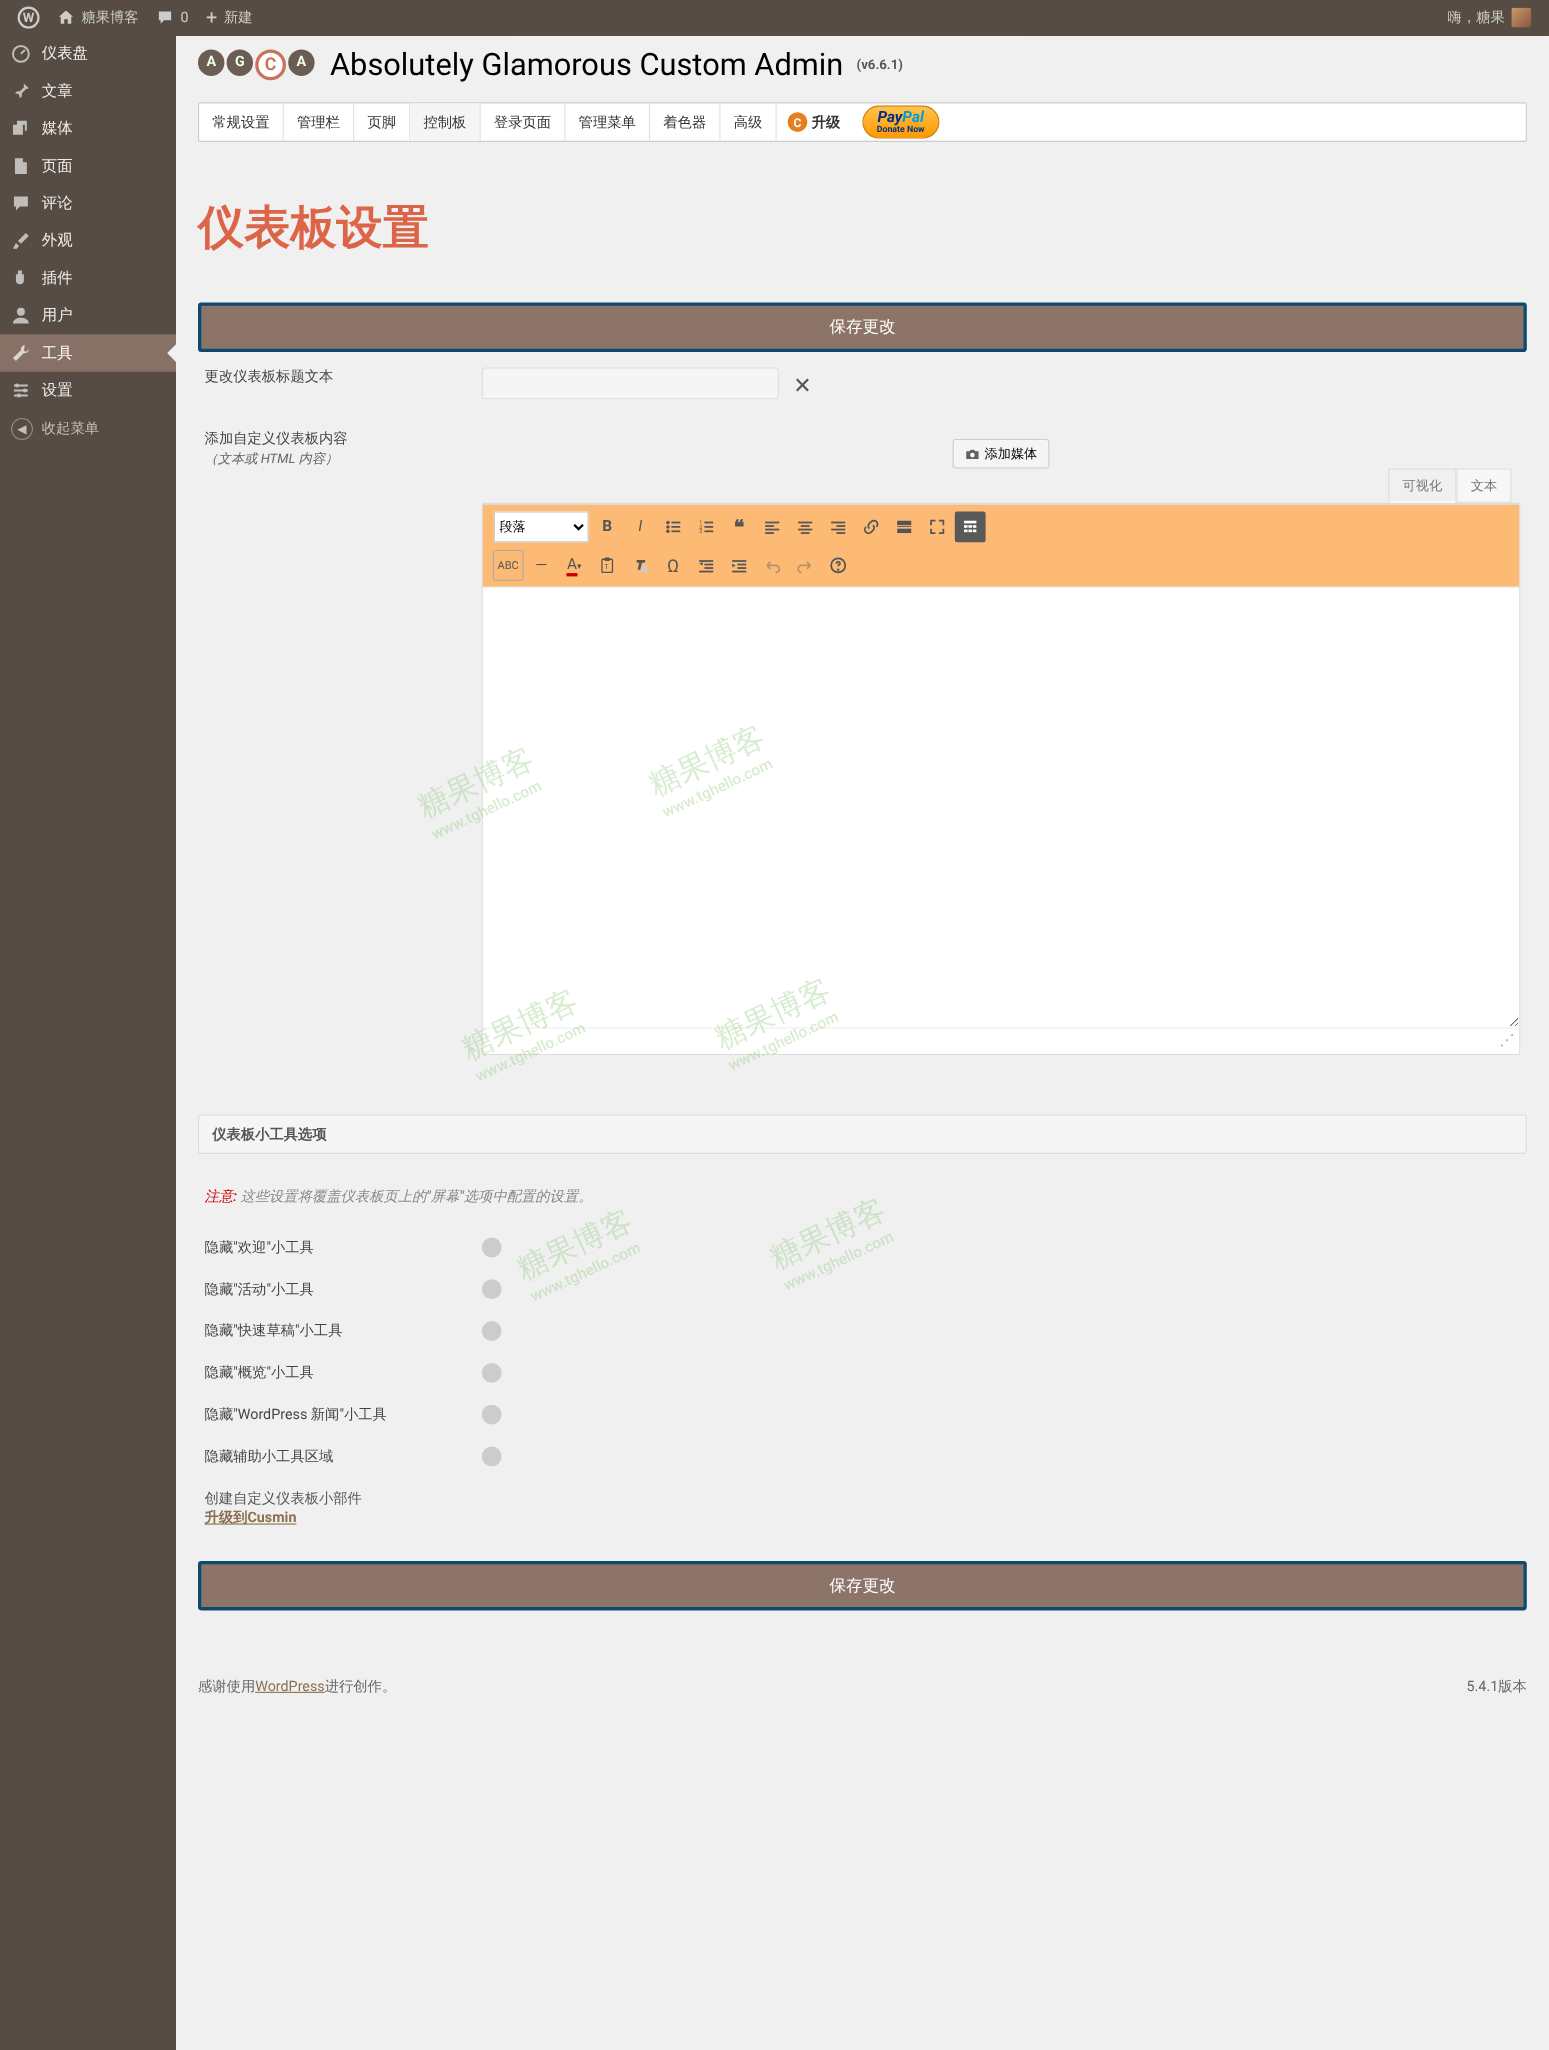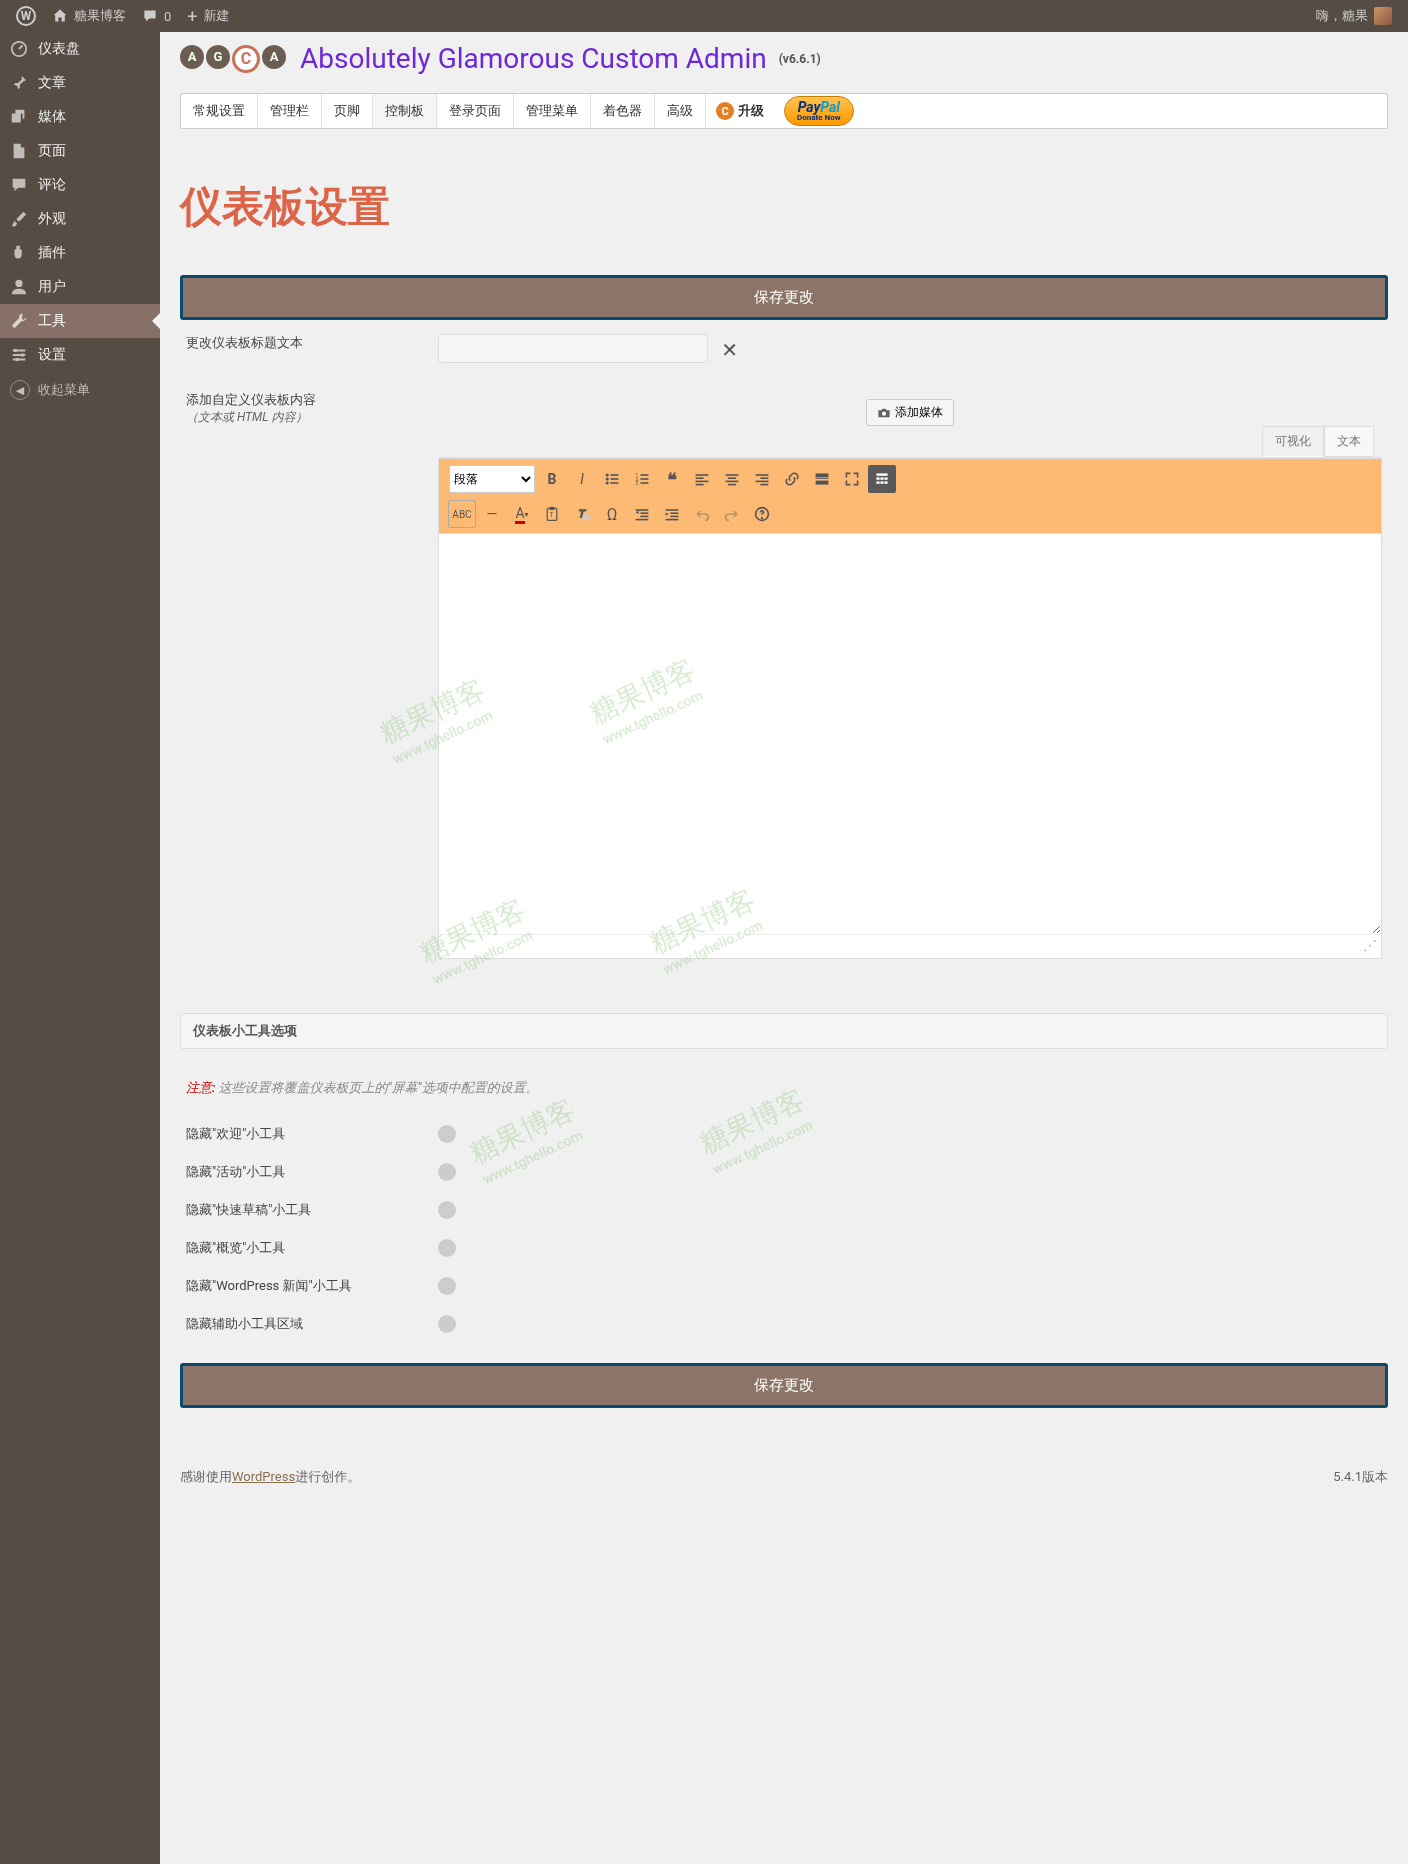--- a/index.html
+++ b/index.html
@@ -30,21 +30,21 @@
 #content { margin-left: 160px; margin-top: 32px; padding: 0 20px 40px; }
 
 
 .plugin-header { display: flex; align-items: center; padding: 10px 0 18px; }
 .plugin-logo { display: flex; gap: 2px; margin-right: 14px; }
 .plugin-logo .circ { width: 24px; height: 24px; border-radius: 50%; display: inline-flex; align-items: center; justify-content: center; font-size: 13px; font-weight: bold; }
 .plugin-logo .c1 { background:#6b5d52; color:#efe; }
 .plugin-logo .c2 { background:#6b5d52; color:#efe; }
 .plugin-logo .c3 { border:3px solid #c9735a; color:#c9735a; width:28px;height:28px;font-size:16px;background:#fff;}
 .plugin-logo .c4 { background:#6b5d52; color:#efe; }
-.plugin-title { font-size: 28px; font-weight: 400; color: #6d28d9; }
+.plugin-title { font-size: 28px; font-weight: 400; color: #000000; }
 .plugin-version { font-size: 12px; font-weight: bold; color: #555; margin-left: 12px; }
 
 
 .nav-tabs { border:1px solid #ccc; display: flex; align-items: center; background:#fff; padding:0; border-radius:2px;}
 .nav-tabs .tab { padding: 8px 12px; cursor: pointer; font-size: 13px; color: #333; border-right:1px solid #e0e0e0;}
 .nav-tabs .tab.active { background: #f5f5f5; font-weight: 500; }
 .nav-tabs .upgrade-tab { display: flex; align-items: center; padding: 0 10px; color: #333; font-weight: bold; cursor:pointer;}
 .nav-tabs .upgrade-icon { width:18px;height:18px;border-radius:50%;background:#e67e22;color:#fff;display:inline-flex;align-items:center;justify-content:center;margin-right:4px;font-size:11px;font-weight:bold;}
 .paypal-btn { margin-left: 10px; background: linear-gradient(#ffc34d, #ff9800); border:1px solid #cc7a00; border-radius: 16px; padding: 4px 12px; cursor: pointer; height:30px; display:flex;flex-direction:column;align-items:center;justify-content:center;line-height:1;}
 .paypal-btn .pp-logo { font-weight: bold; font-style: italic; font-size: 14px; }
@@ -486,20 +486,24 @@
       </div>
   <div class="widget-row">
         <div class="wlabel">隐藏"WordPress 新闻"小工具</div>
         <div class="toggle-off"></div>
       </div>
   <div class="widget-row">
         <div class="wlabel">隐藏辅助小工具区域</div>
         <div class="toggle-off"></div>
       </div>
 
+  <div class="widget-create">
+    <div class="lbl">创建自定义仪表板小部件</div>
+    <a class="upgrade-link">升级到Cusmin</a>
+  </div>
 
   <div style="height:20px"></div>
   <button class="save-btn">保存更改</button>
 
   <div class="footer">
     <div>
       <span>感谢使用</span><a>WordPress</a><span>进行创作。</span>
     </div>
     <div class="right">5.4.1版本</div>
   </div>

